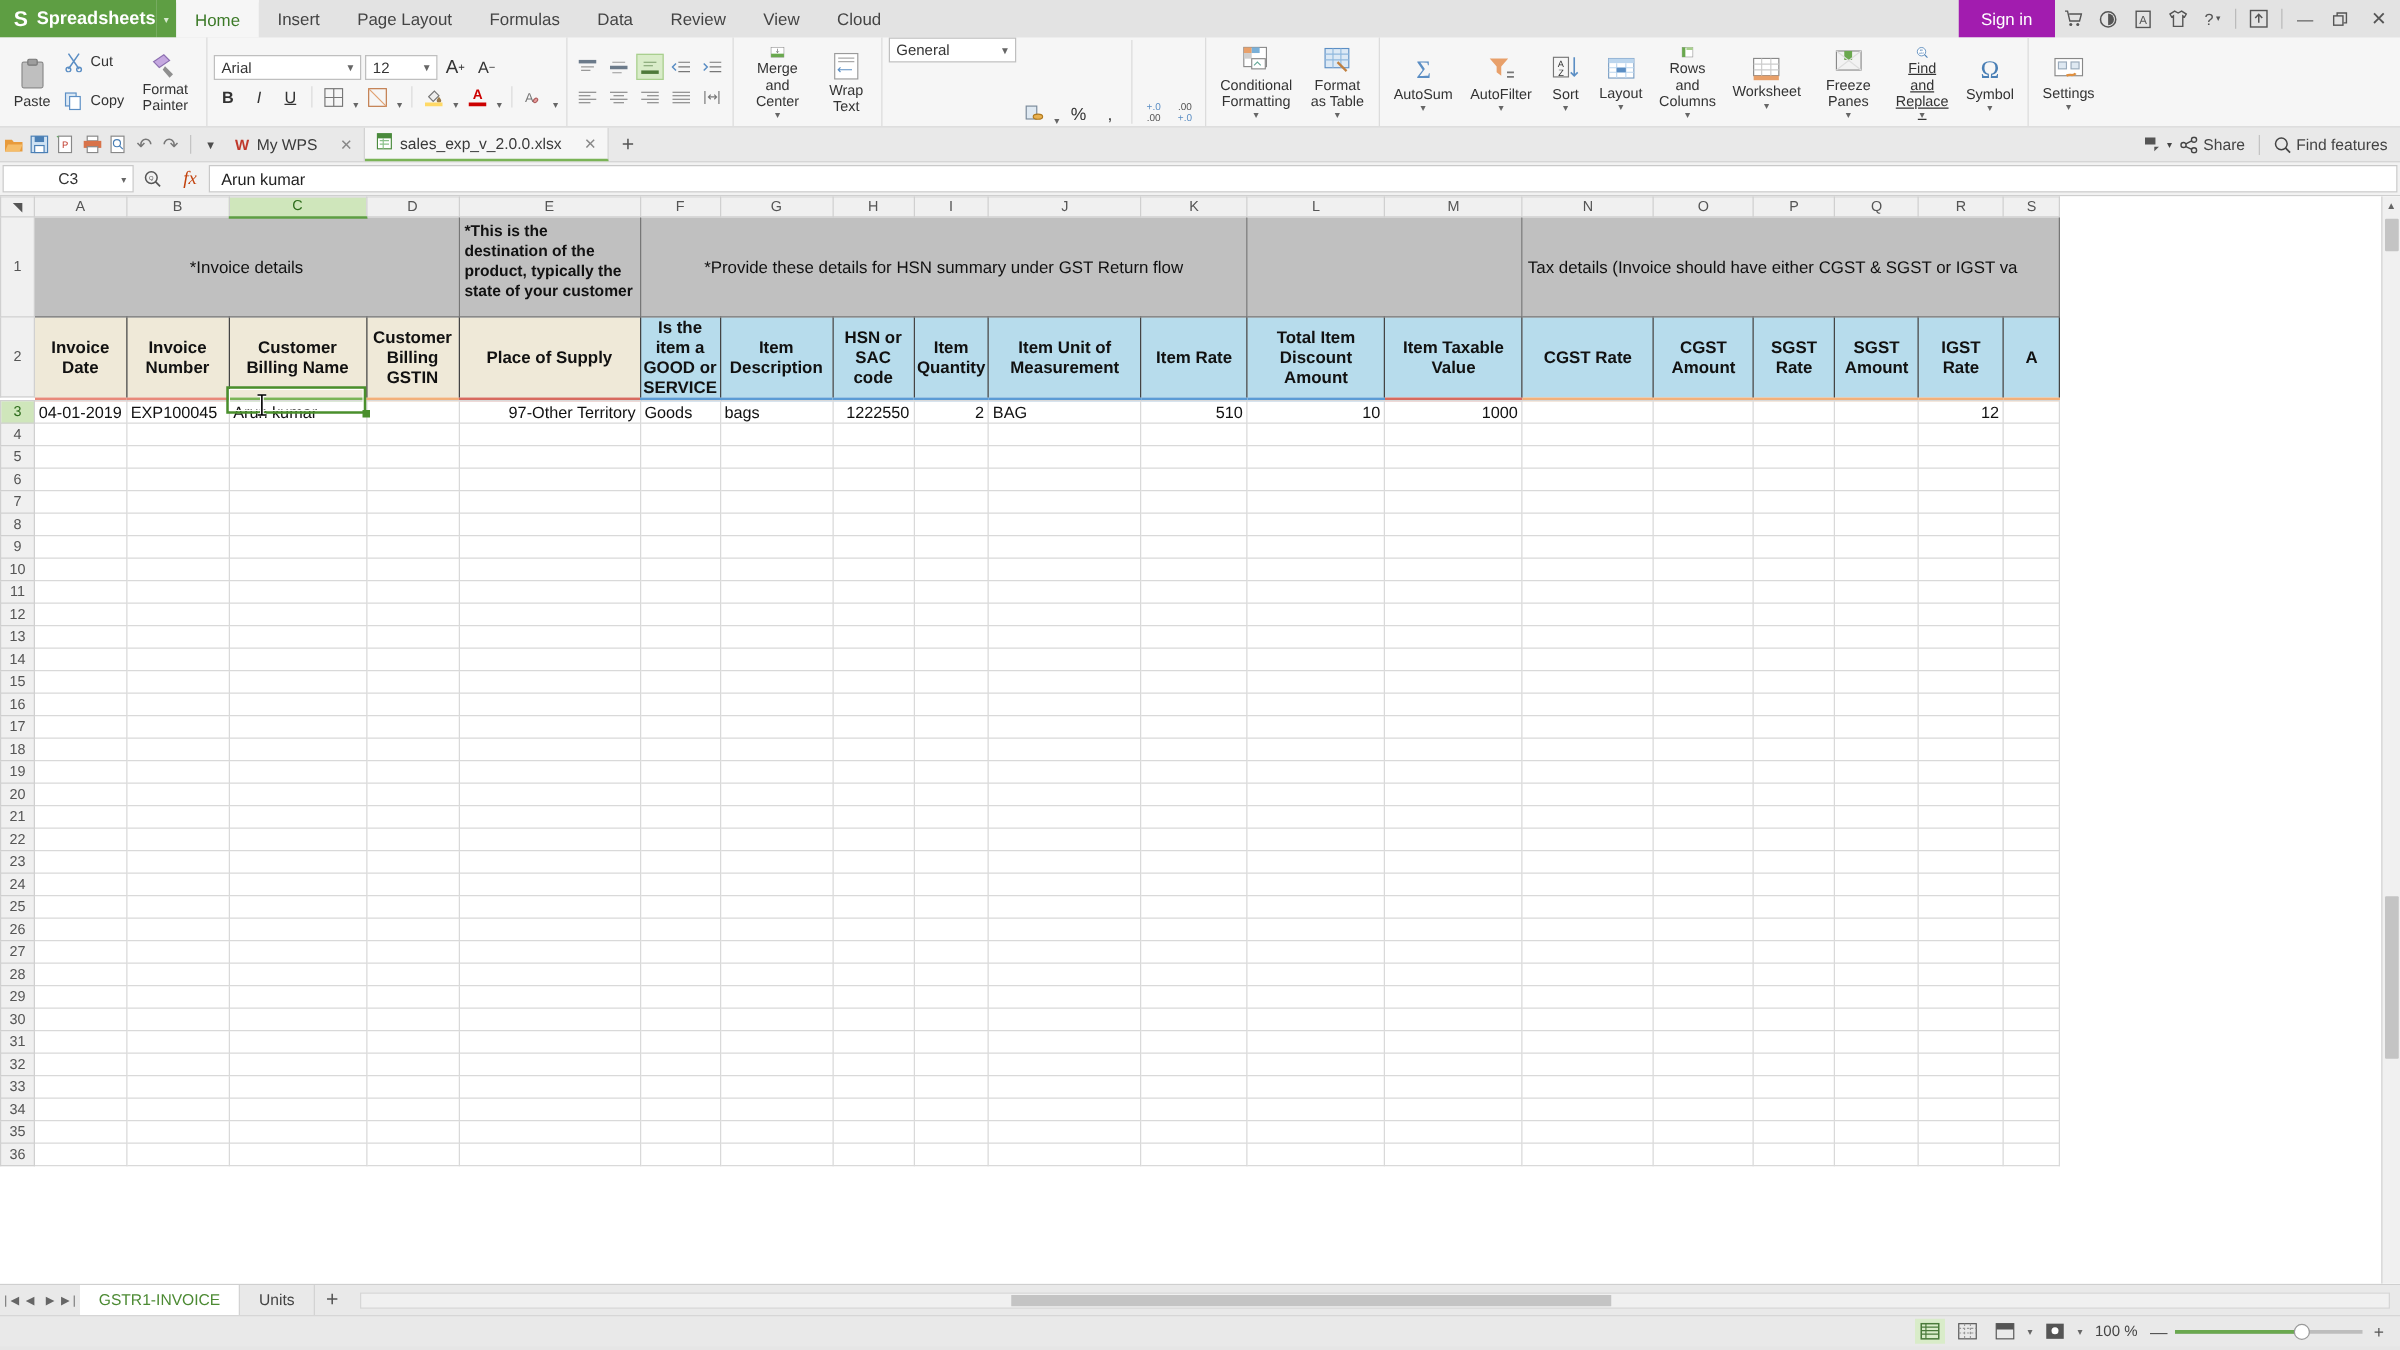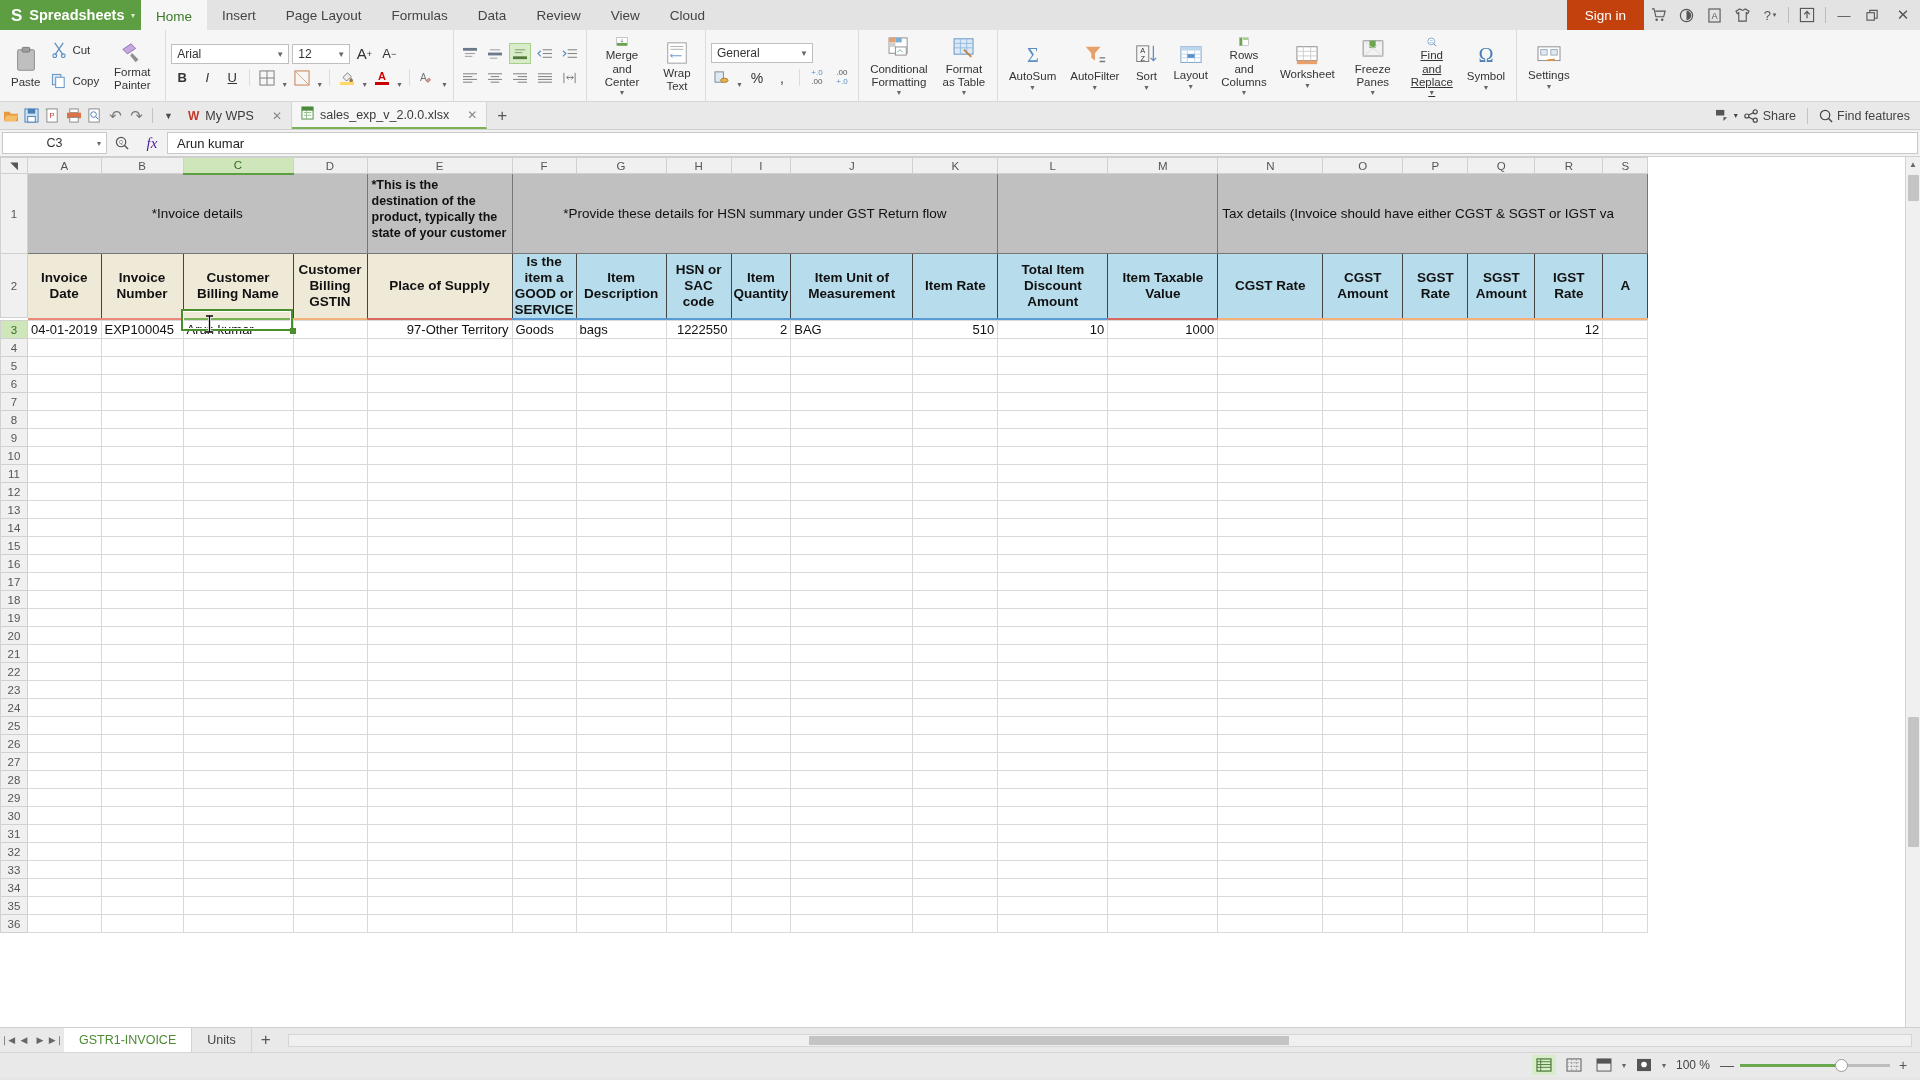--- a/index.html
+++ b/index.html
@@ -36,21 +36,21 @@
     padding: 0 15px; display: flex; align-items: center;
     font-size: 13.5px; color: #444; cursor: default;
   }
   .rtab.active {
     background: #f6f6f6; color: #3c7a28; border-top: 2px solid #f6f6f6;
   }
   .tb-right {
     margin-left: auto; display: flex; align-items: stretch;
   }
   .signin {
-    background: #c2410c; color: #fff; font-size: 13.5px;
+    background: #a21caf; color: #fff; font-size: 13.5px;
     display: flex; align-items: center; padding: 0 18px;
   }
   .tb-ico {
     width: 28px; display: flex; align-items: center; justify-content: center;
     color: #555; font-size: 14px;
   }
   .tb-sep { width: 1px; background: #bbb; margin: 7px 4px; }
   .tb-ico svg { display:block; }
 
   
@@ -82,21 +82,21 @@
   }
   .fsel .cv { position:absolute; right:4px; font-size:8px; color:#666; }
   .sqbtn {
     width: 22px; height: 21px; display:flex; align-items:center; justify-content:center;
     font-size:13px; color:#333;
   }
   .sqbtn.bold{font-weight:bold;} .sqbtn.ital{font-style:italic;}
   .sqbtn.sel { background:#d9ecc9; border:1px solid #a9cf8f; }
   .vsep { width:1px; align-self:stretch; background:#dcdcdc; margin:2px 3px; }
 
-  .numgrp { display:flex; flex-direction:column; justify-content:center; gap:4px; padding:0 5px; }
+  .numgrp { display:flex; flex-direction:row; justify-content:center; gap:4px; padding:0 5px; }
   .numsel { width: 100px; }
 
   
   .qbar {
     height: 28px; background: #e9e9e9; display: flex; align-items: stretch;
     border-bottom: 1px solid #cfcfcf;
   }
   .qico {
     width: 21px; display:flex; align-items:center; justify-content:center;
     color:#4d4d4d; font-size:13px;
@@ -117,21 +117,21 @@
   .fbar {
     height: 27px; background:#f2f2f2; display:flex; align-items:stretch;
     border-bottom:1px solid #cfcfcf;
   }
   .namebox {
     width: 105px; background:#fff; border:1px solid #c9c9c9; margin:2px 0 2px 2px;
     display:flex; align-items:center; justify-content:center; position:relative;
     font-size:12.5px; color:#333;
   }
   .namebox .cv{position:absolute;right:5px;font-size:8px;color:#666;}
-  .fbico{width:30px;display:flex;align-items:center;justify-content:center;color:#4c1d95;font-size:13px;}
+  .fbico{width:30px;display:flex;align-items:center;justify-content:center;color:#c2410c;font-size:13px;}
   .finput{flex:1;background:#fff;border:1px solid #c9c9c9;margin:2px 2px 2px 0;
           display:flex;align-items:center;padding-left:9px;font-size:13px;color:#222;}
 
   
   .gridwrap { position: relative; width: 1920px; height: 870px; background:#fff; overflow:hidden; }
   table.sheet { border-collapse: collapse; table-layout: fixed; }
   .colhdr-row td, .colhdr-row th {
     height: 16px; background:#f0f0f0; border:1px solid #d0d0d0;
     font-size: 11.5px; color:#555; text-align:center; font-weight:normal;
   }

